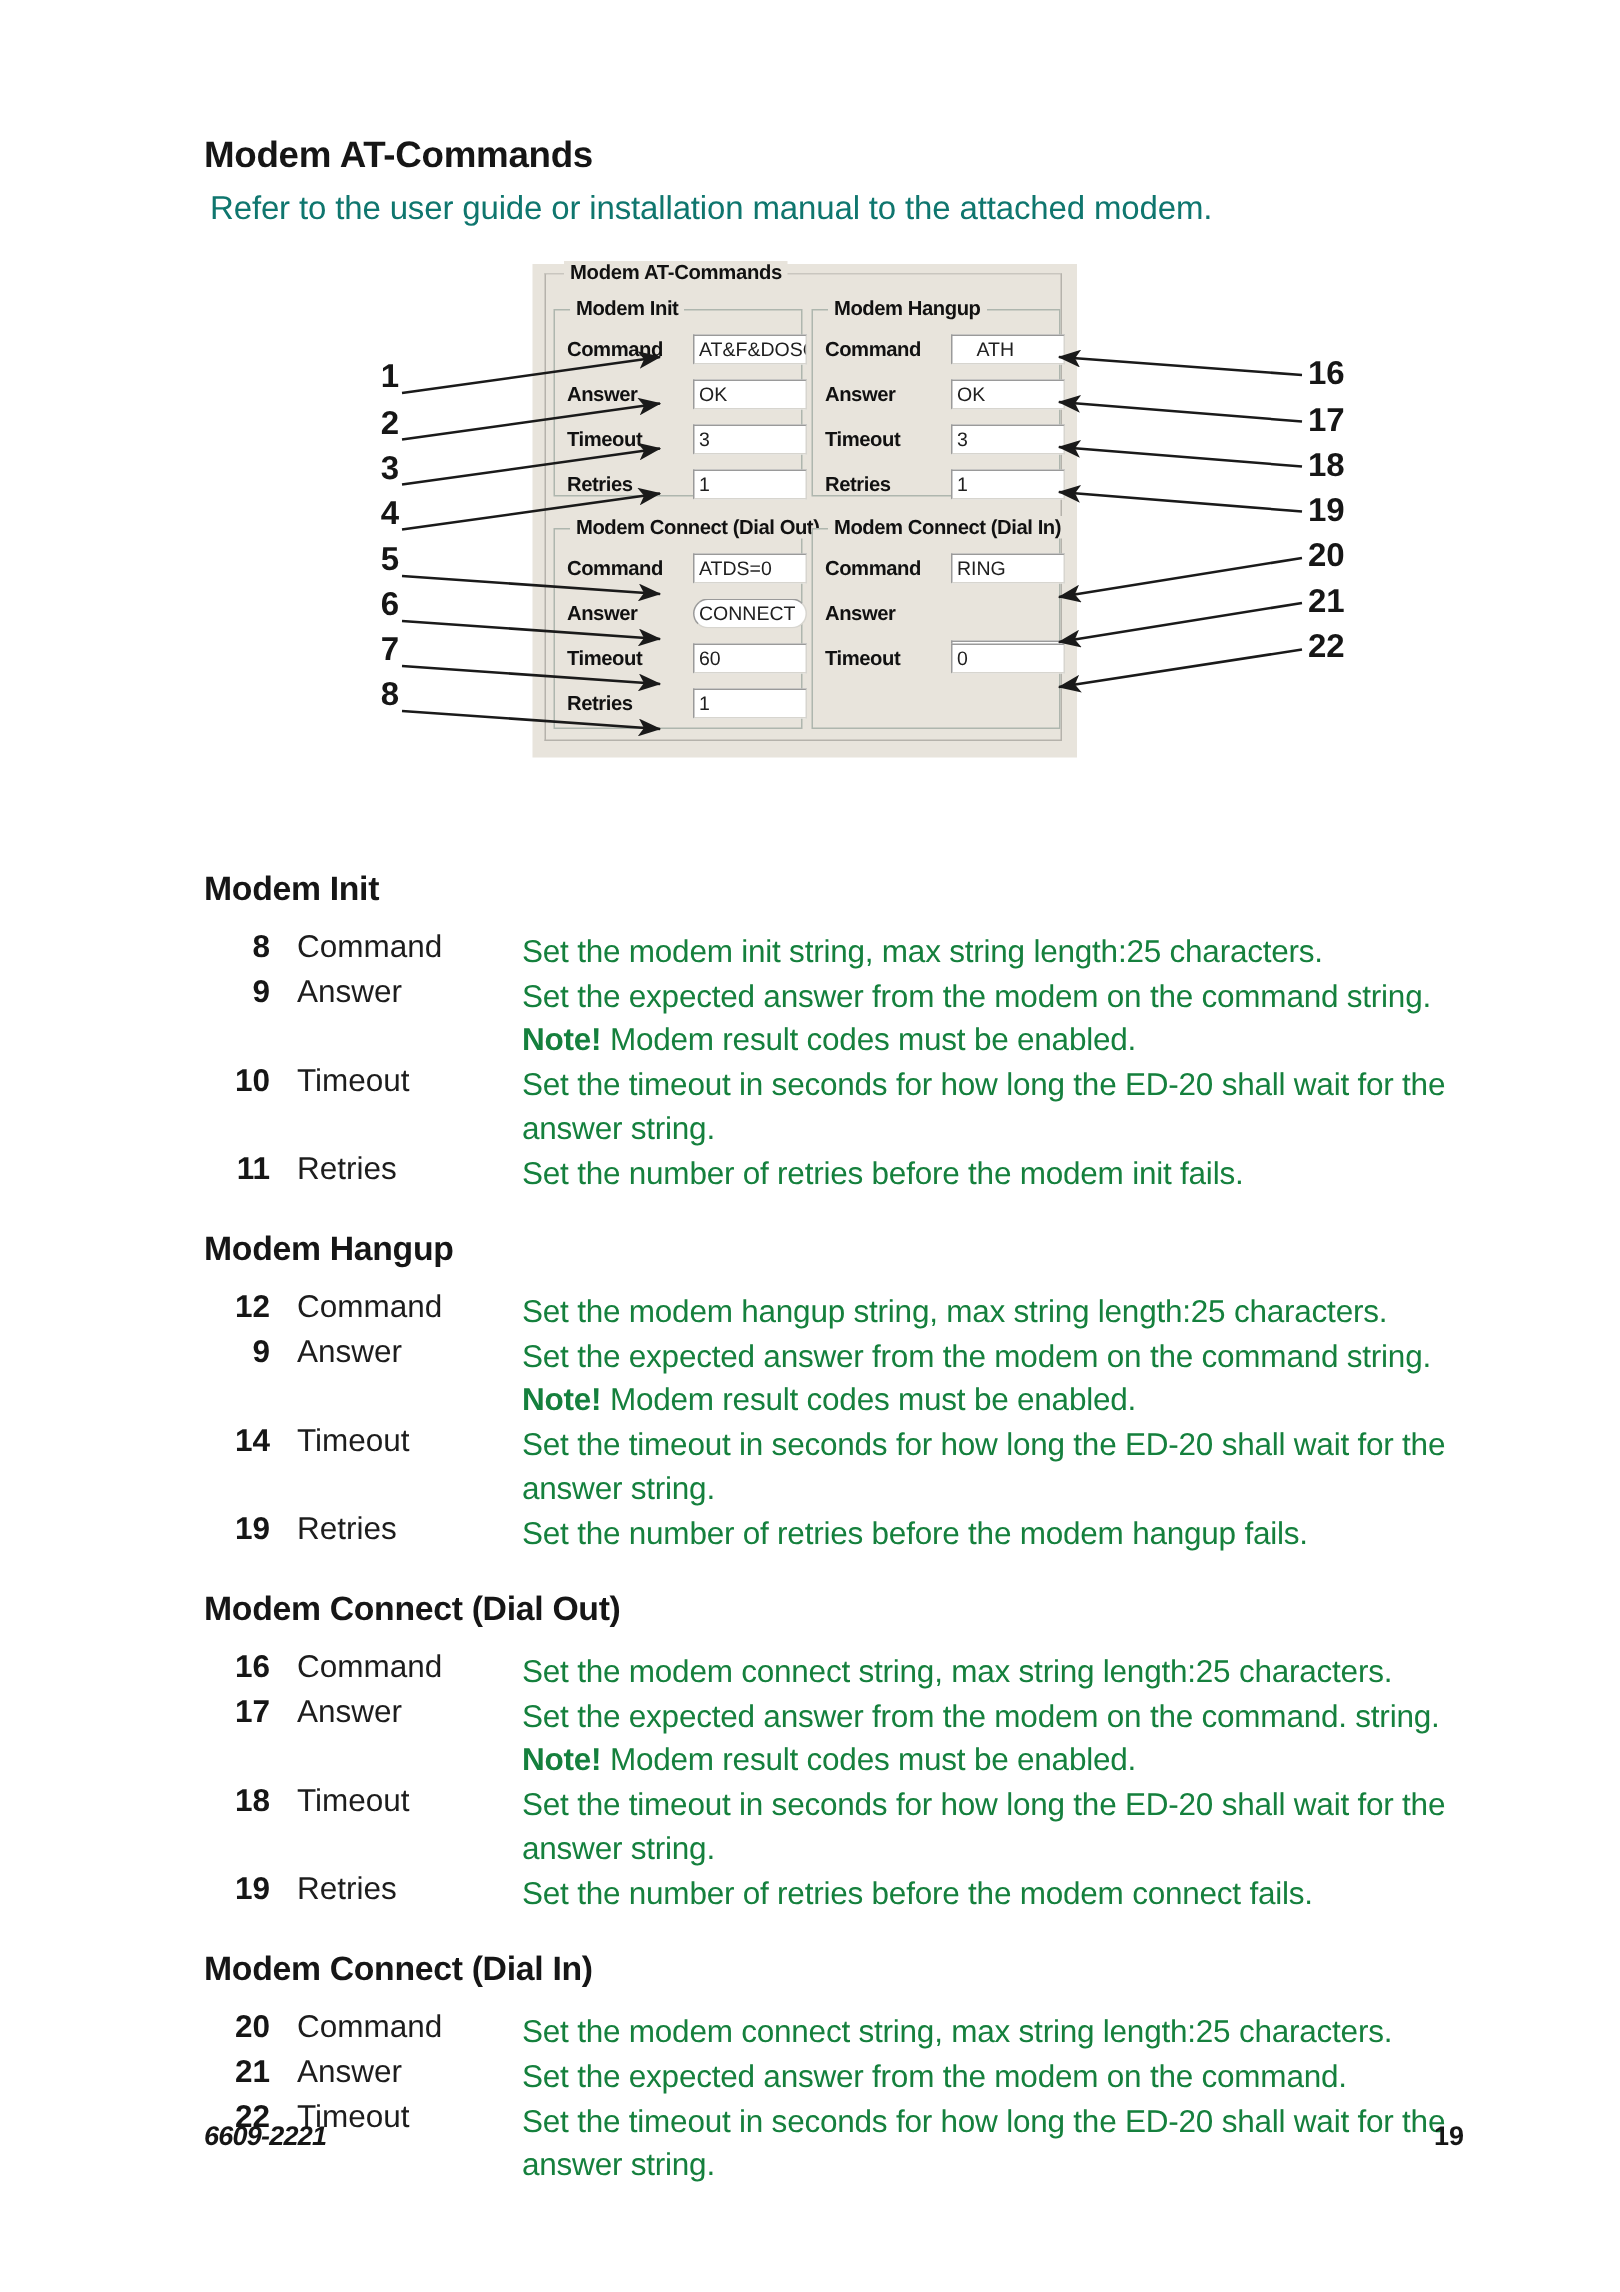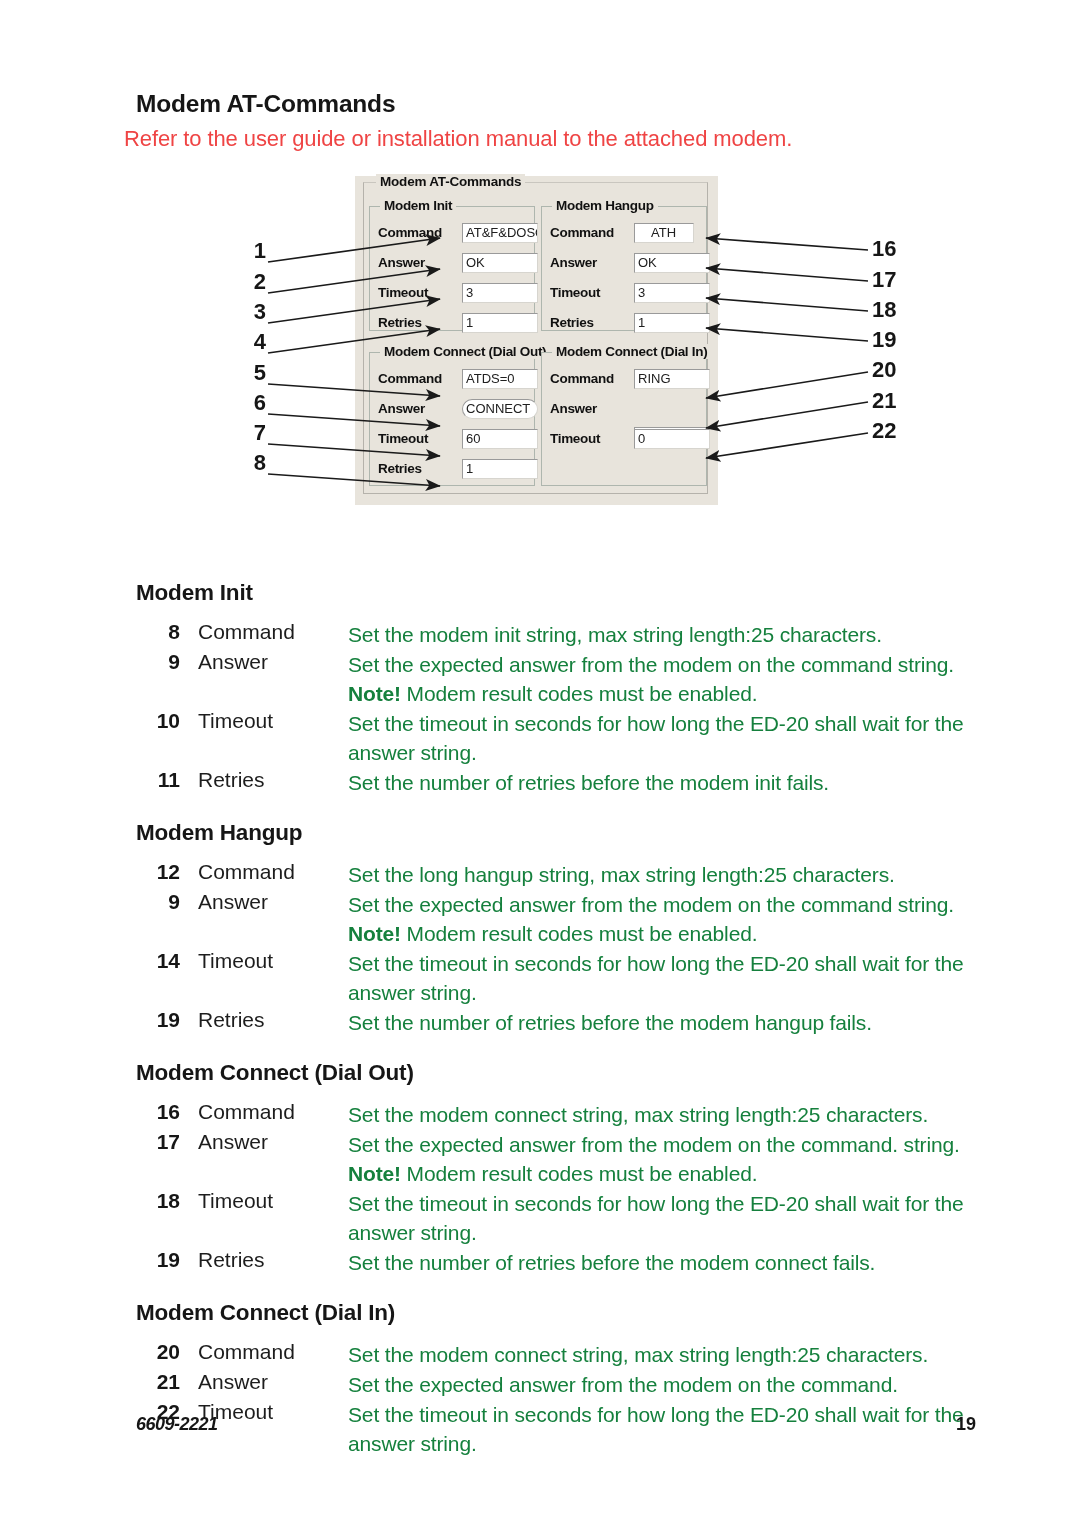--- a/index.html
+++ b/index.html
@@ -28,24 +28,24 @@
     position: absolute;
     left: 136px;
     top: 90px;
     font-size: 24.5px;
     font-weight: bold;
     letter-spacing: -0.2px;
     color: #161616;
   }
   .intro {
     position: absolute;
-    left: 124px;
+    left: 140px;
     top: 126px;
     font-size: 22px;
-    color: #ef4444;
+    color: #0f766e;
     letter-spacing: -0.1px;
   }
 
   
   .dialog {
     position: absolute;
     left: 355px;
     top: 176px;
     width: 363px;
     height: 329px;
@@ -231,21 +231,21 @@
           </div>
           <div class="field-row" style="left: 8px; top: 106px; width: 152px;">
             <span class="field-label">Retries</span>
             <div class="field-input" style="left: 84px; width: 76px;">1</div>
           </div>
         </div>
         <div class="panel" style="left: 186px; top: 30px; width: 166px; height: 125px;">
           <span class="panel-title">Modem Hangup</span>
           <div class="field-row" style="left: 8px; top: 16px; width: 152px;">
             <span class="field-label">Command</span>
-            <div class="field-input" style="left: 84px; width: 60px; padding-left: 16px;">ATH</div>
+            <div class="field-input" style="left: 84px; width: 76px; padding-left: 16px;">ATH</div>
           </div>
           <div class="field-row" style="left: 8px; top: 46px; width: 152px;">
             <span class="field-label">Answer</span>
             <div class="field-input" style="left: 84px; width: 76px;">OK</div>
           </div>
           <div class="field-row" style="left: 8px; top: 76px; width: 152px;">
             <span class="field-label">Timeout</span>
             <div class="field-input" style="left: 84px; width: 76px;">3</div>
           </div>
           <div class="field-row" style="left: 8px; top: 106px; width: 152px;">
@@ -357,21 +357,21 @@
       </div>
       <div class="item" style="top: 768px;">
         <span class="item-num">11</span>
         <span class="item-name">Retries</span>
         <span class="item-desc">Set the number of retries before the modem init fails.</span>
       </div>
       <div class="sec-title" style="top: 820px;">Modem Hangup</div>
       <div class="item" style="top: 860px;">
         <span class="item-num">12</span>
         <span class="item-name">Command</span>
-        <span class="item-desc">Set the long hangup string, max string length:25 characters.</span>
+        <span class="item-desc">Set the modem hangup string, max string length:25 characters.</span>
       </div>
       <div class="item" style="top: 890px;">
         <span class="item-num">9</span>
         <span class="item-name">Answer</span>
         <span class="item-desc">Set the expected answer from the modem on the command string. <b>Note!</b> Modem result codes must be enabled.</span>
       </div>
       <div class="item" style="top: 949px;">
         <span class="item-num">14</span>
         <span class="item-name">Timeout</span>
         <span class="item-desc">Set the timeout in seconds for how long the ED-20 shall wait for the answer string.</span>

